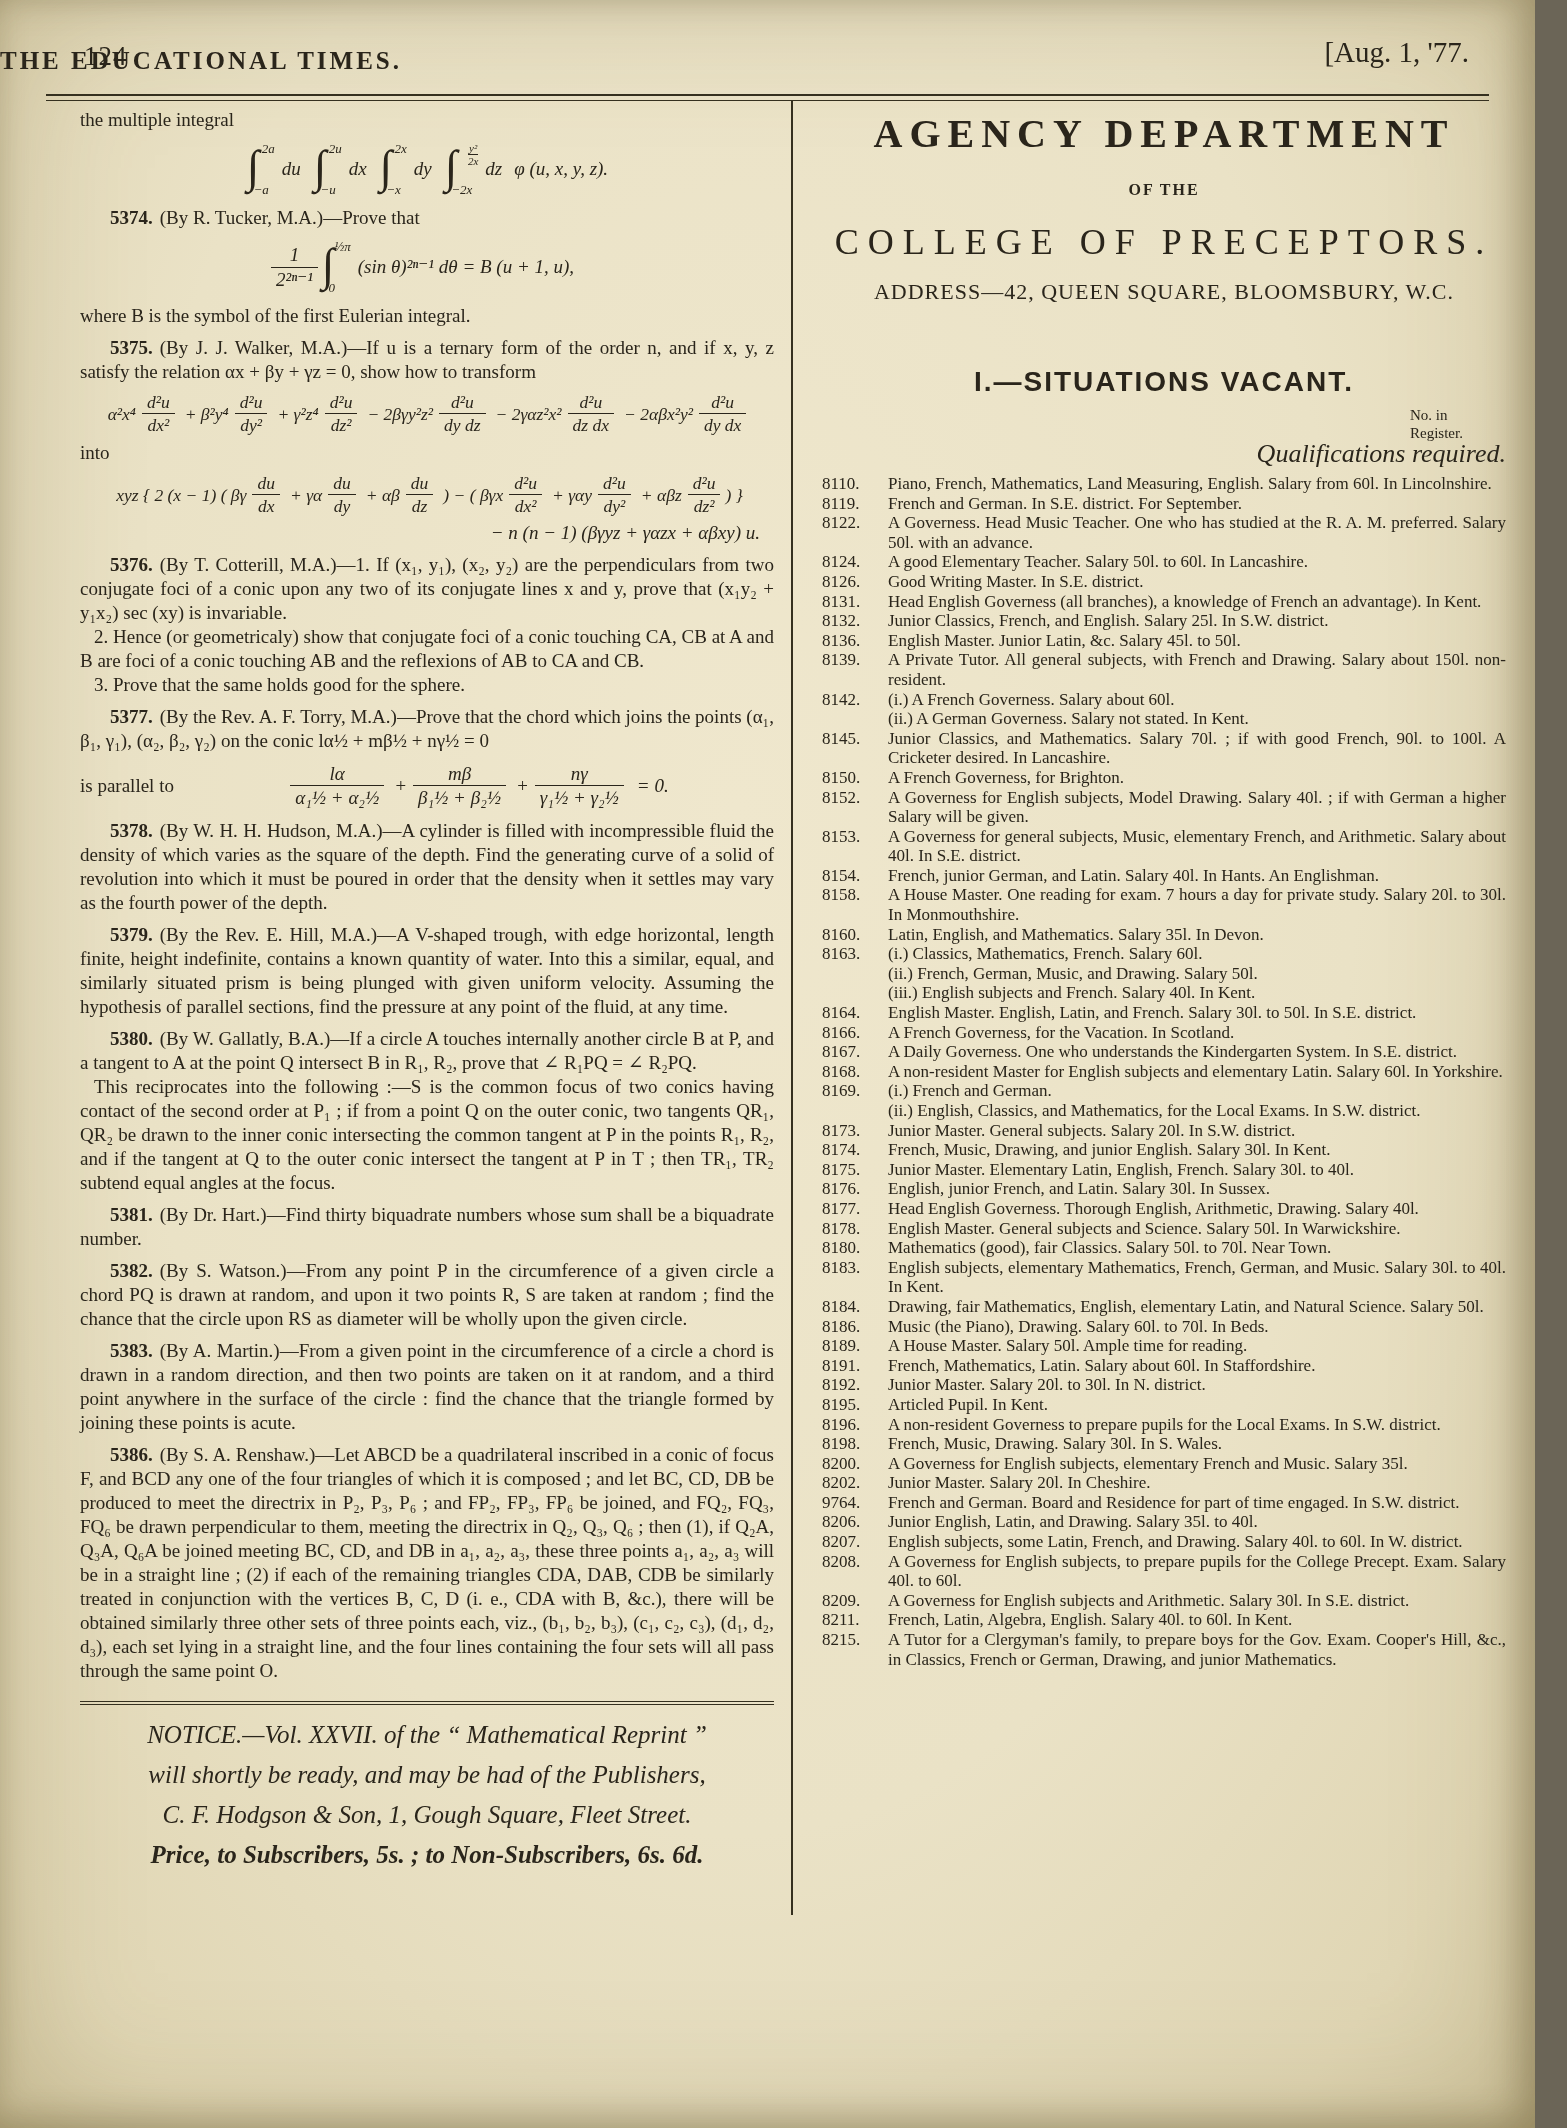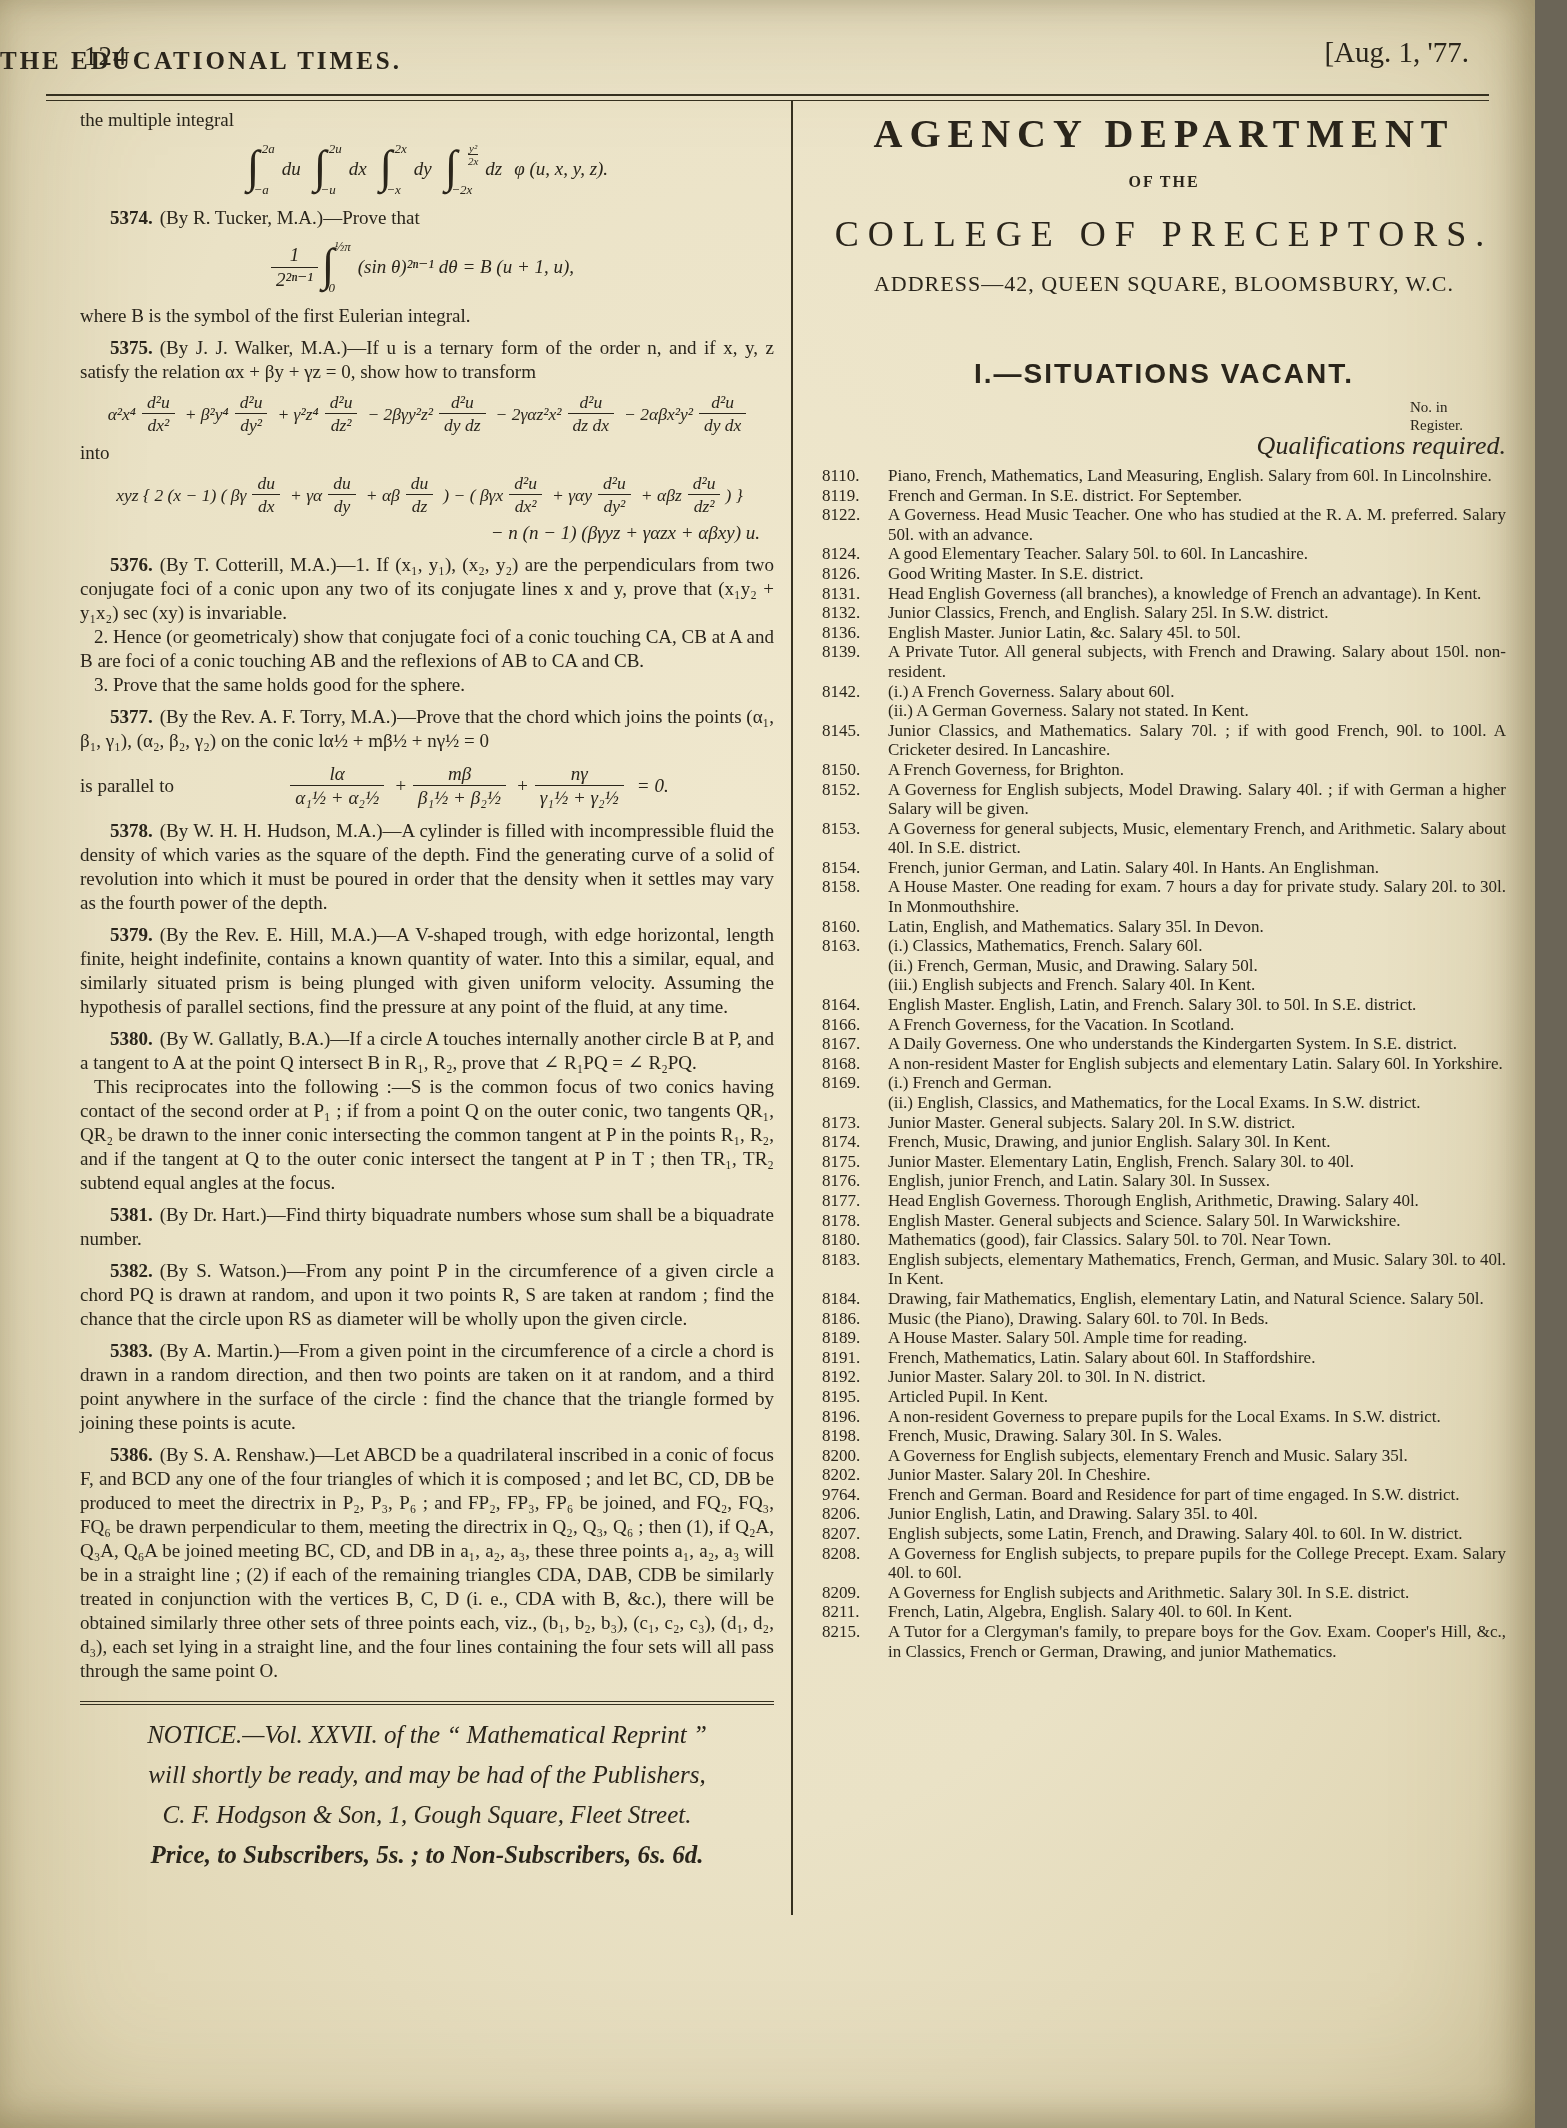--- a/index.html
+++ b/index.html
@@ -44,21 +44,21 @@
   .eqline2{text-align:right;font-style:italic;padding-right:14px;margin:-2px 0 4px;}
   .f5377{display:flex;}
   .f5377 .lead{flex:none;font-style:normal;}
   .f5377 .fbody{flex:1;display:flex;justify-content:center;align-items:center;}
   .f5377 .tail{margin-left:8px;}
   
   .notice{margin-top:18px;border-top:4px double #35301f;padding-top:10px;text-align:center;font-style:italic;font-size:25px;line-height:40px;}
   .notice .n4{font-weight:bold;}
   
   .agency{text-align:center;font-size:40px;font-weight:bold;letter-spacing:7px;margin-top:18px;}
-  .ofthe{text-align:center;font-size:16px;font-weight:bold;letter-spacing:2px;margin-top:24px;}
+  .ofthe{text-align:center;font-size:16px;font-weight:bold;letter-spacing:2px;margin-top:32px;}
   .college{text-align:center;font-size:36px;letter-spacing:9px;margin-top:28px;font-weight:500;}
   .address{text-align:center;font-size:22px;letter-spacing:1px;margin-top:26px;}
   .section{text-align:center;font-family:"Liberation Sans","DejaVu Sans",sans-serif;font-weight:bold;font-size:28px;letter-spacing:2px;margin-top:66px;}
   .subhead{display:flex;align-items:flex-end;margin-top:12px;flex-direction:column;}
   .reg{flex:none;width:96px;font-size:15px;line-height:18px;}
   .qual{flex:1;text-align:center;font-style:italic;font-size:26px;}
   .qual-spacer{flex:none;width:96px;}
   .jobs{margin-top:8px;font-size:17px;line-height:19.6px;}
   .job{display:flex;}
   .job-no{flex:none;width:62px;}

